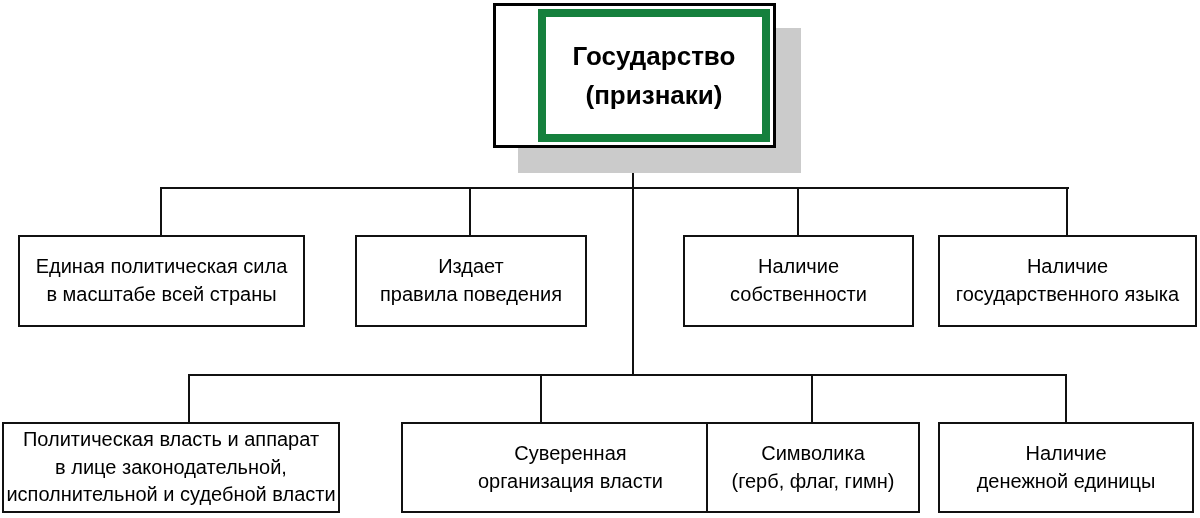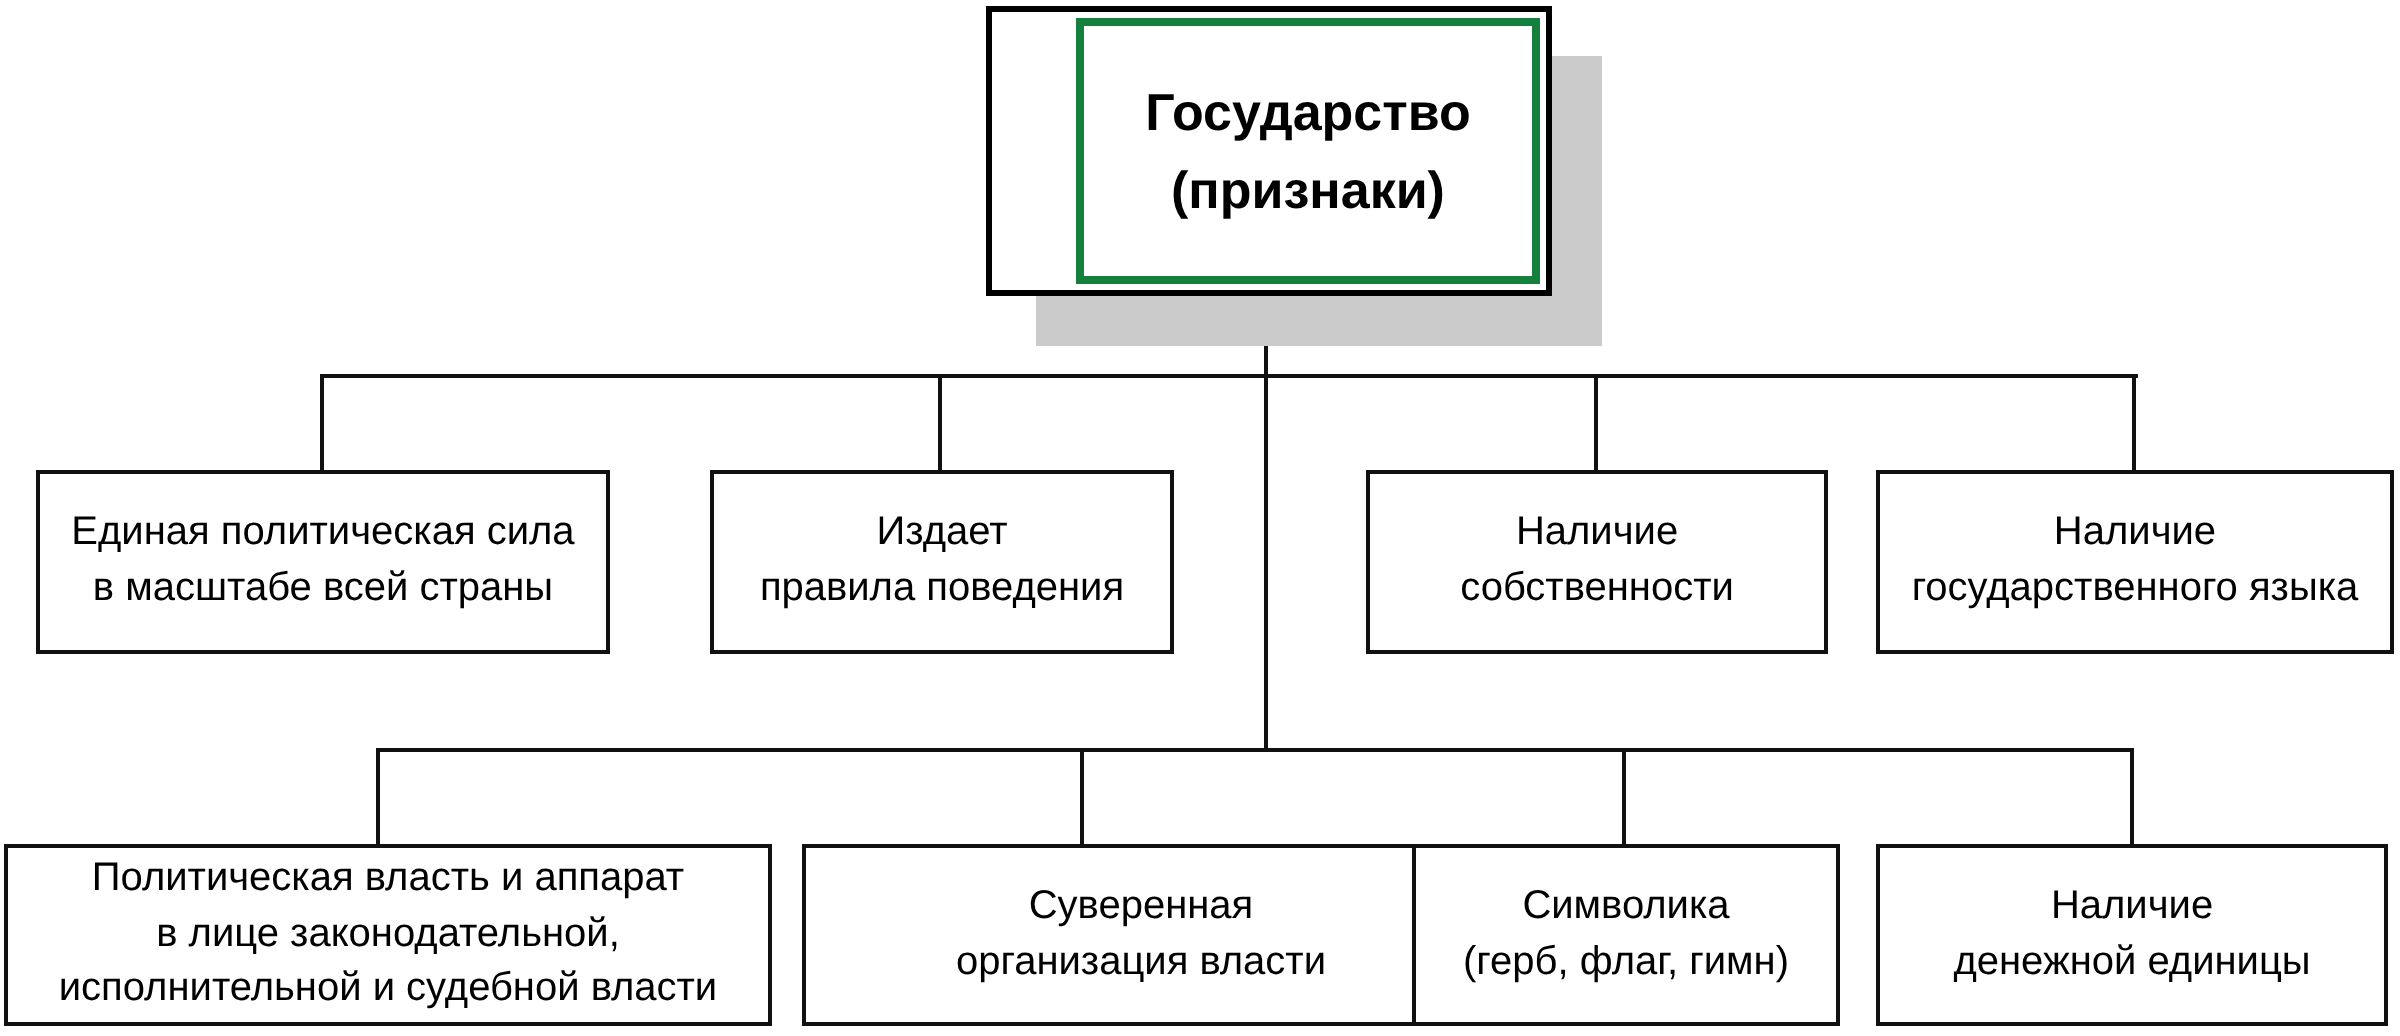--- a/index.html
+++ b/index.html
@@ -32,21 +32,21 @@
     position: absolute;
     left: 493px; top: 3px;
     width: 283px; height: 145px;
     box-sizing: border-box;
     border: 3px solid #000000;
     background: #ffffff;
   }
   .root-inner {
     position: absolute;
     inset: 3px;
-    border: 4px solid #15803d;
+    border: 8px solid #15803d;
     display: flex;
     align-items: center;
     justify-content: center;
     text-align: center;
     margin-left: 39px;
   }
   .root-label {
     font-size: 26px;
     font-weight: bold;
     line-height: 1.5;
@@ -68,21 +68,21 @@
     line-height: 1.38;
     white-space: pre-line;
     padding: 0 2px;
   }
   .row1 { top: 235px; height: 92px; }
   .row2 { top: 422px; height: 91px; }
   #r1b1 { left: 18px;  width: 287px; }
   #r1b2 { left: 355px; width: 232px; }
   #r1b3 { left: 683px; width: 231px; }
   #r1b4 { left: 938px; width: 259px; }
-  #r2b1 { left: 2px;   width: 384px; }
+  #r2b1 { left: 2px;   width: 338px; }
   #r2b2 { left: 401px; width: 339px; }
   #r2b3 { left: 706px; width: 214px; }
   #r2b4 { left: 938px; width: 256px; }
   
   #trunk   { left: 632px;  top: 148px; width: 2px;   height: 227px; }
   #rail1   { left: 160px;  top: 187px; width: 909px; height: 2px; }
   #rail2   { left: 188px;  top: 374px; width: 879px; height: 2px; }
   .drop1   { top: 187px; width: 2px; height: 48px; }
   .drop2   { top: 374px; width: 2px; height: 48px; }
   #d1a { left: 160px; }  #d1b { left: 469px; }

